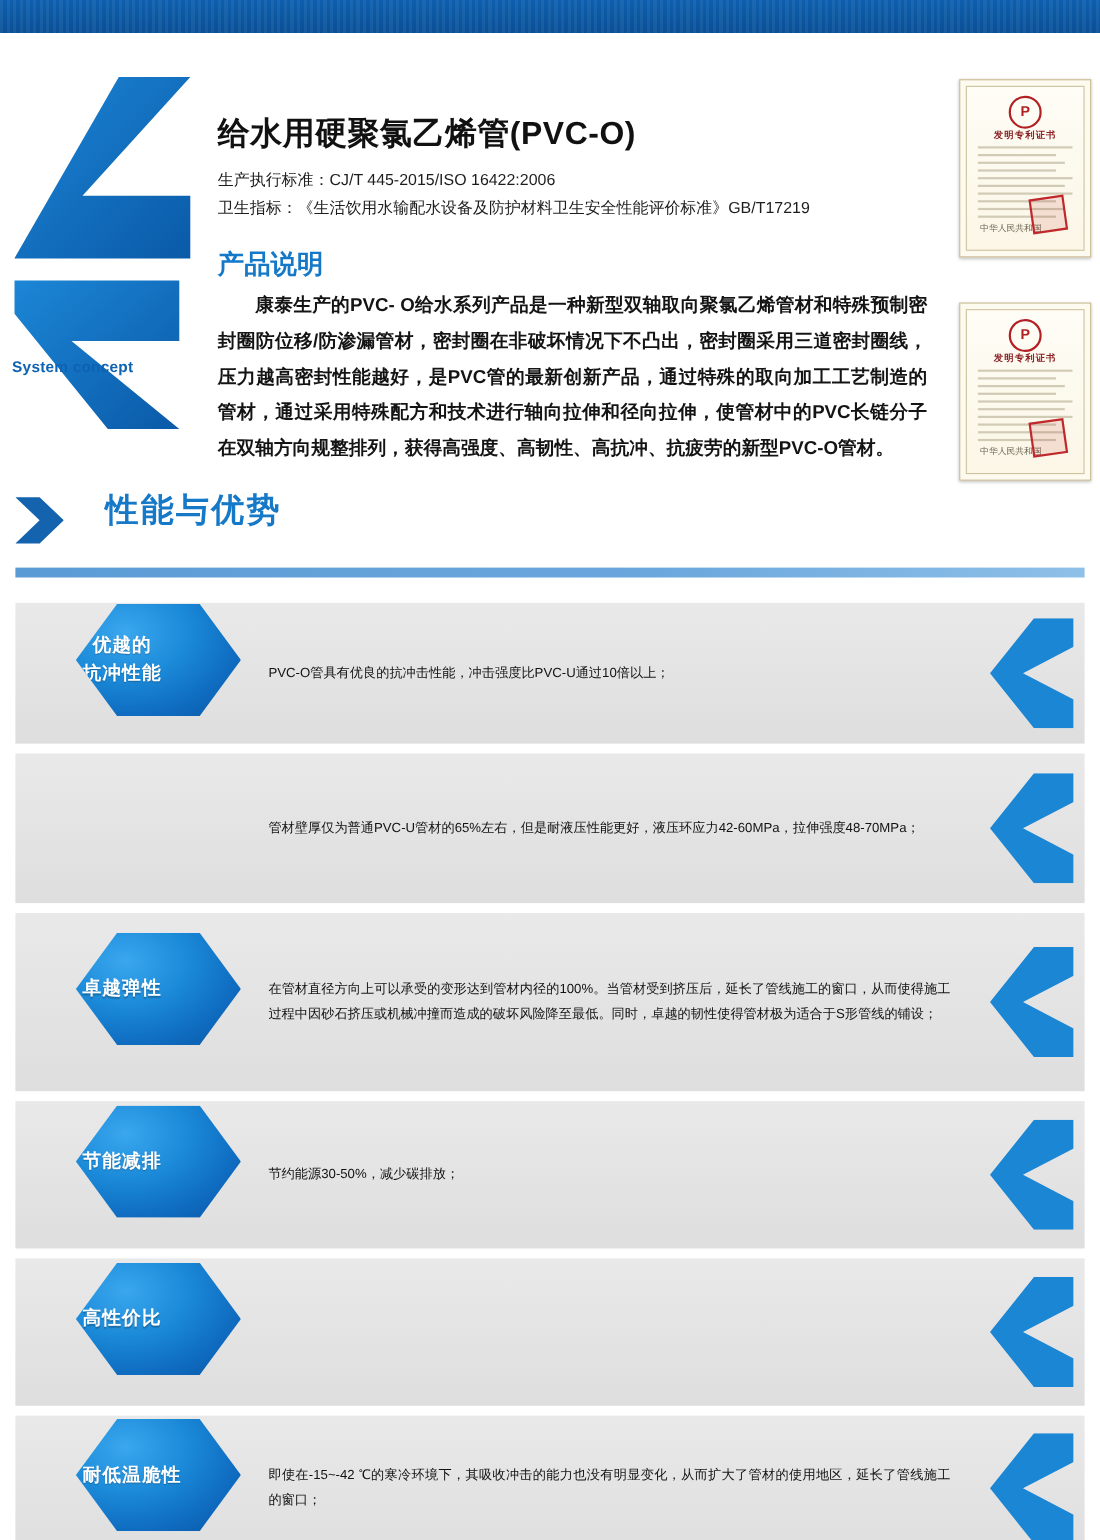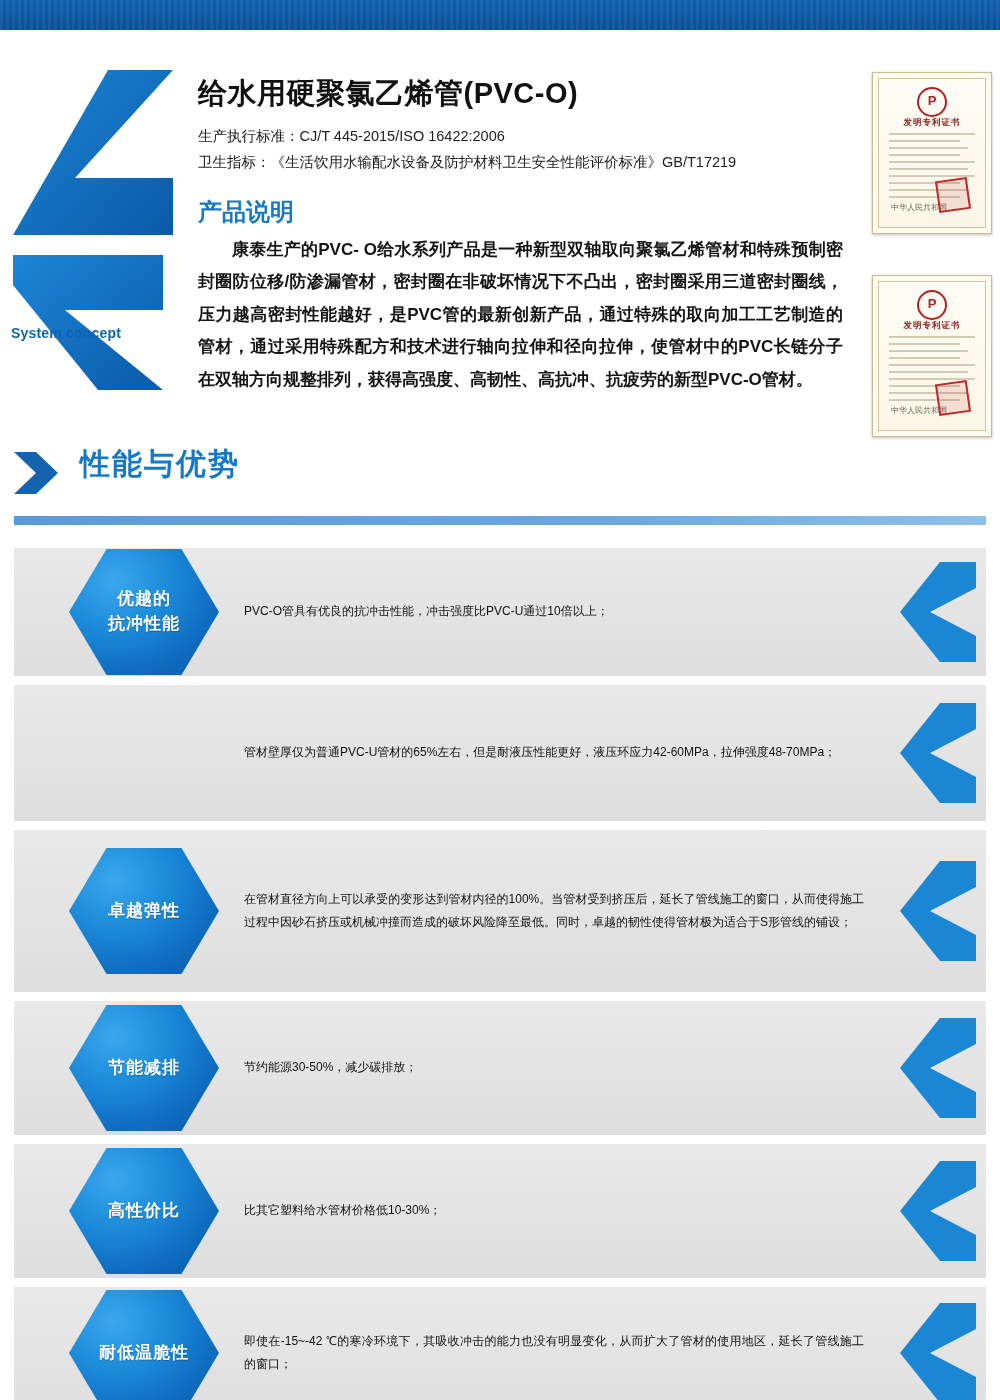--- a/index.html
+++ b/index.html
@@ -63,21 +63,21 @@
     color: #0e63b2;
     font-weight: 600;
     letter-spacing: 0.2px;
     white-space: nowrap;
   }
 
   
   .title-block {
     position: absolute;
     left: 198px;
-    top: 44px;
+    top: 72px;
     width: 660px;
   }
   .main-title {
     font-size: 29px;
     font-weight: bold;
     color: #111111;
     margin: 0 0 12px 0;
     letter-spacing: 0.5px;
   }
   .std-line {
@@ -189,21 +189,21 @@
   }
   .sec-arrow {
     position: absolute;
     left: 14px;
     top: 8px;
     width: 44px;
     height: 46px;
   }
   .sec-head-title {
     position: absolute;
-    left: 80px;
+    left: 96px;
     top: 2px;
     font-size: 30px;
     font-weight: bold;
     color: #1679c8;
     letter-spacing: 2px;
   }
   .sec-rule {
     position: absolute;
     left: 14px;
     top: 74px;
@@ -228,26 +228,26 @@
   .hexwrap {
     position: absolute;
     left: 55px;
     top: 50%;
     transform: translateY(-50%);
     width: 150px;
     height: 126px;
   }
   .hex {
     width: 150px;
-    height: 126px;
+    height: 102px;
     background: radial-gradient(ellipse at 30% 25%, #3aa7ee 0%, #1b8ad8 38%, #0f6cc0 70%, #0a55a3 100%);
     clip-path: polygon(25% 0%, 75% 0%, 100% 50%, 75% 100%, 25% 100%, 0% 50%);
     display: flex;
     align-items: center;
-    justify-content: center;
+    justify-content: flex-start;
     text-align: center;
   }
   .hex-label {
     color: #ffffff;
     font-weight: bold;
     font-size: 17px;
     line-height: 1.45;
     letter-spacing: 1px;
     text-shadow: 0 1px 1px rgba(0,0,0,.25);
     padding: 0 6px;
@@ -400,21 +400,20 @@
       <polygon points="76,0 76,26 30,50 76,74 76,100 40,100 0,50 40,0" fill="#1b86d4"></polygon>
     </svg>
   </div>
 
   <div class="row" style="height:134px">
     <div class="hexwrap">
       <div class="hex">
         <span class="hex-label">高性价比</span>
       </div>
     </div>
-    <div class="row-text">比其它塑料给水管材价格低10-30%；</div>
     <svg class="row-chevron" viewBox="0 0 76 100">
       <polygon points="76,0 76,26 30,50 76,74 76,100 40,100 0,50 40,0" fill="#1b86d4"></polygon>
     </svg>
   </div>
 
   <div class="row" style="height:132px">
     <div class="hexwrap">
       <div class="hex">
         <span class="hex-label">耐低温脆性</span>
       </div>

